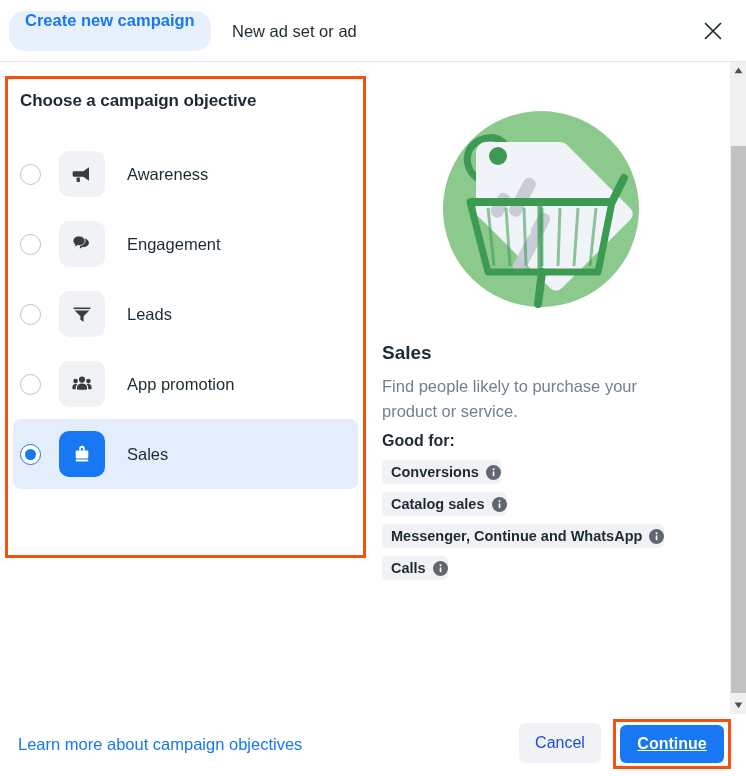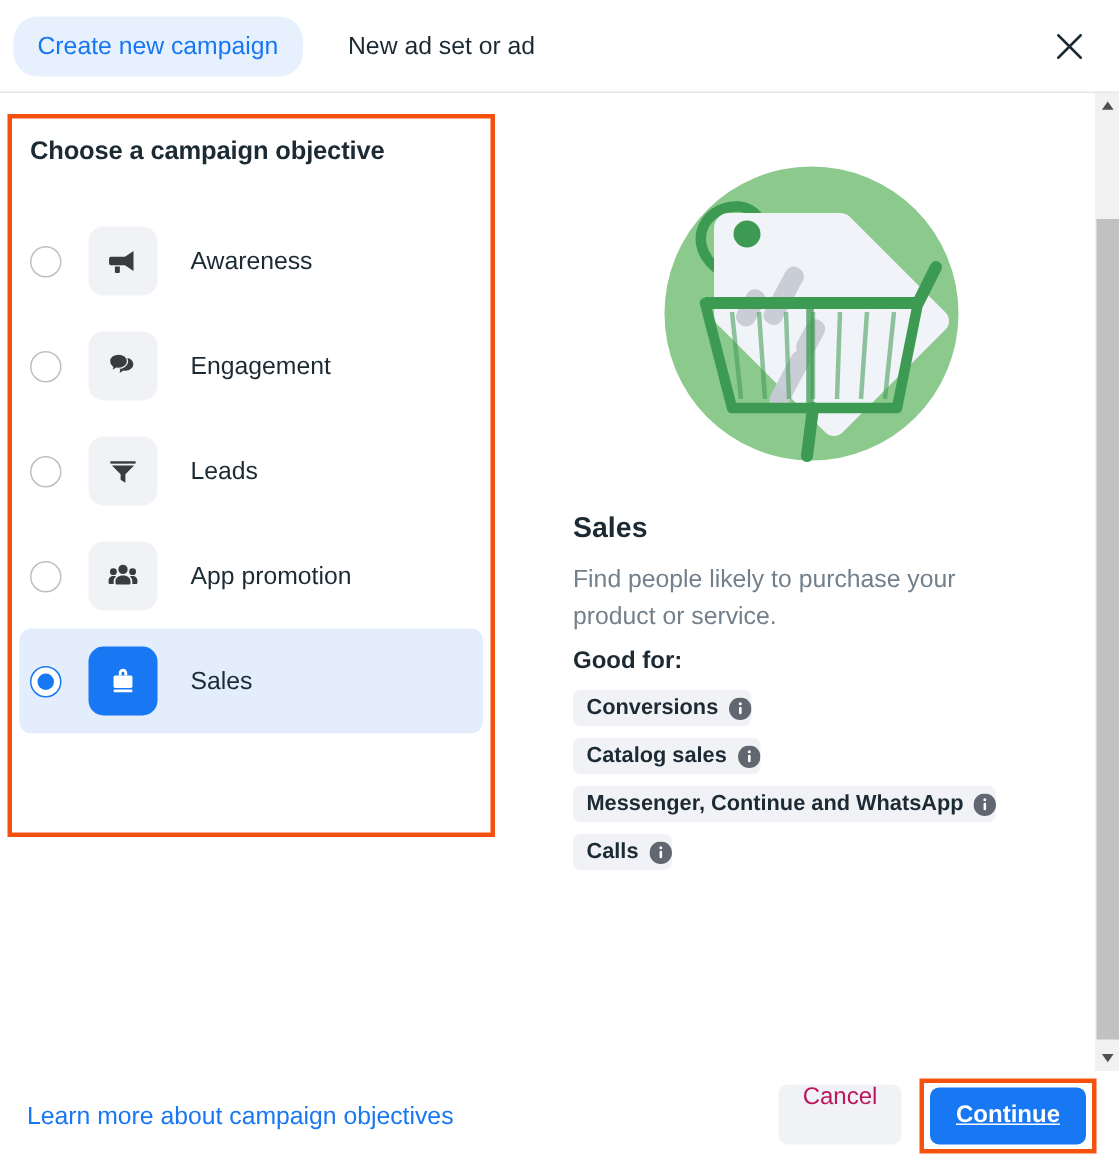--- a/index.html
+++ b/index.html
@@ -23,24 +23,24 @@
     width: 746px; height: 62px;
     background: #ffffff;
     border-bottom: 1px solid #e4e6eb;
     box-sizing: border-box;
   }
   .tab-primary {
     position: absolute;
     left: 9px; top: 11px;
     height: 40px;
     padding: 0 16px;
-    display: flex; align-items: center;
+    display: flex; align-items: flex-start;
     background: #e7f0fd;
     color: #1877f2;
-    font-weight: normal;
+    font-weight: bold;
     font-size: 16.5px;
     border-radius: 16px;
     cursor: pointer;
     white-space: nowrap;
   }
   .tab-secondary {
     position: absolute;
     left: 232px; top: 11px;
     height: 40px;
     display: flex; align-items: center;
@@ -64,21 +64,21 @@
     position: absolute;
     left: 0; top: 62px;
     width: 746px; height: 652px;
     background: #ffffff;
   }
 
   
   .objective-box {
     position: absolute;
     left: 5px; top: 14px;
-    width: 325px; height: 482px;
+    width: 361px; height: 482px;
     border: 3px solid #f4510f;
     box-sizing: border-box;
     background: #ffffff;
   }
   .objective-title {
     position: absolute;
     left: 12px; top: 12px;
     font-size: 17px;
     font-weight: bold;
     color: #1c2b33;
@@ -215,23 +215,23 @@
     left: 18px; top: 21px;
     font-size: 16.5px;
     color: #1877f2;
     cursor: pointer;
     text-decoration: none;
   }
   .btn-cancel {
     position: absolute;
     left: 519px; top: 723px;
     width: 82px; height: 40px;
-    display: flex; justify-content: center;
+    display: flex; align-items: center; justify-content: center;
     background: #f0f2f5;
-    color: #be185d;
+    color: #1d4ed8;
     font-size: 16px;
     border-radius: 6px;
     cursor: pointer;
     box-sizing: border-box;
   }
   .continue-wrap {
     position: absolute;
     left: 613px; top: 719px;
     width: 118px; height: 50px;
     border: 3px solid #f4510f;

